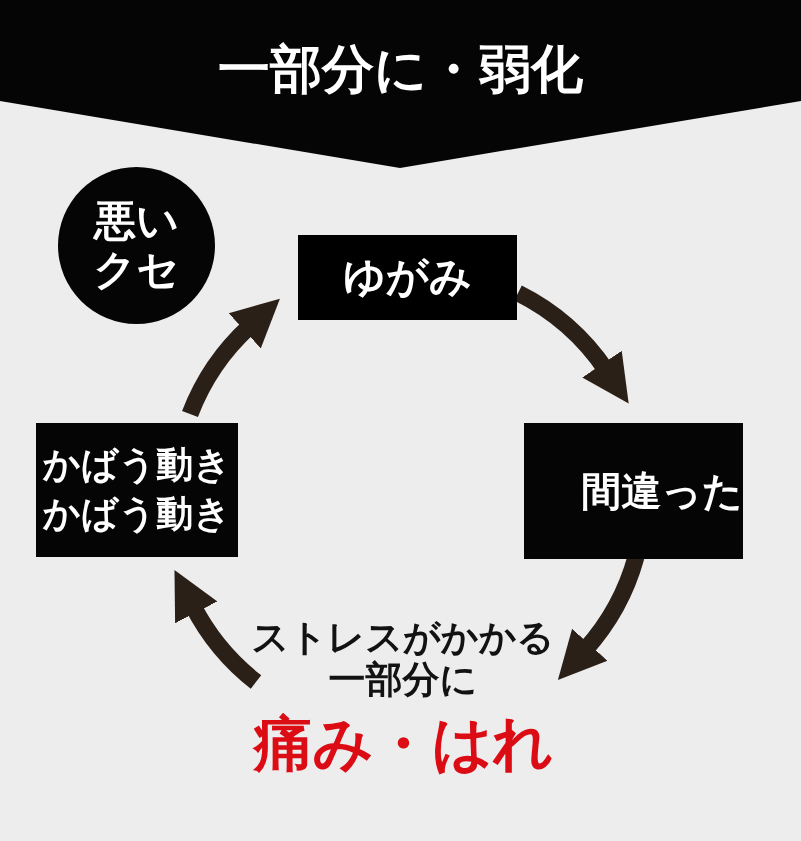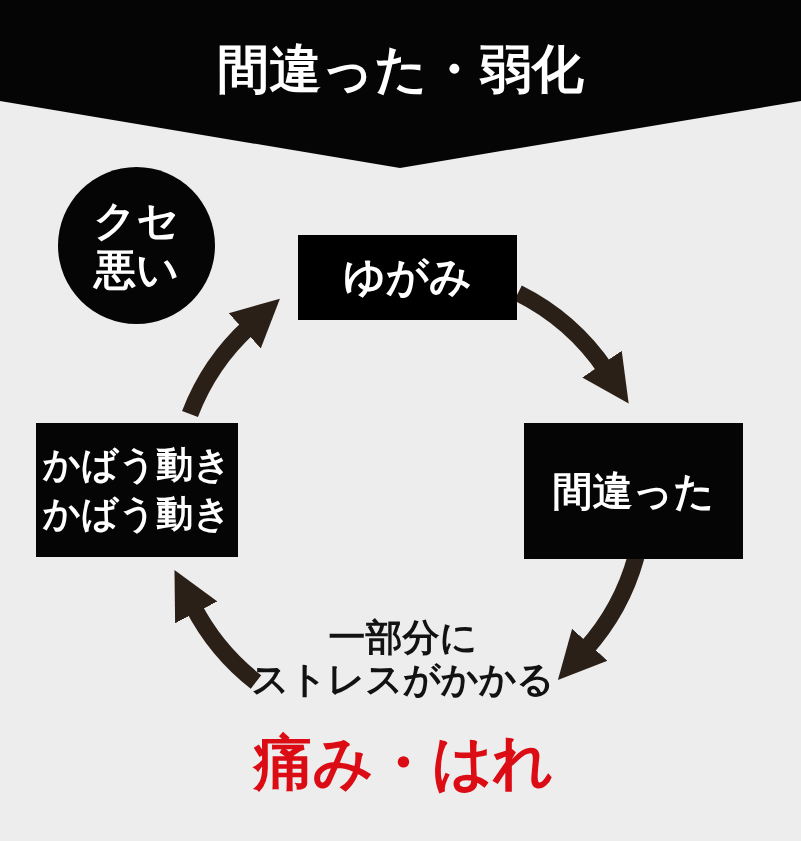--- a/index.html
+++ b/index.html
@@ -24,46 +24,46 @@
     align-items:center;justify-content:center;text-align:center;
     font-size:42px;line-height:1.16;
   }
   
   .box{
     position:absolute;background:#050505;color:#ffffff;display:flex;flex-direction:column;
     align-items:center;justify-content:center;text-align:center;
   }
   .box span{display:block;}
   .box-top{left:298px;top:235px;width:219px;height:85px;font-size:42px;line-height:1.1;}
-  .box-right{left:524px;top:423px;width:219px;height:136px;font-size:40px;line-height:1.3;}
+  .box-right{left:524px;top:423px;width:219px;height:136px;font-size:40px;line-height:1.3;align-items:flex-end;}
   .box-left{left:36px;top:423px;width:202px;height:134px;font-size:37px;line-height:1.32;}
   
   .arrows{position:absolute;left:0;top:0;width:801px;height:841px;}
   
   .stress{
     position:absolute;left:103px;top:617px;width:600px;text-align:center;
     color:#121212;font-size:37px;line-height:42px;
   }
   .stress span{display:block;}
   .result{
     position:absolute;left:103px;top:708px;width:600px;text-align:center;
-    color:#dc0c15;font-size:60px;line-height:72px;letter-spacing:-1px;margin-top:19px;
+    color:#dc0c15;font-size:60px;line-height:72px;letter-spacing:-1px;
   }
 </style>
 </head>
 <body>
 
 <div class="stage" style="background: rgb(237, 237, 237);">
 
   <div class="banner" style="background: rgb(5, 5, 5);"></div>
-  <div class="banner-title" style="color: rgb(255, 255, 255);">間違った・弱化</div>
+  <div class="banner-title" style="color: rgb(255, 255, 255);">一部分に・弱化</div>
 
   <div class="badge" style="background: rgb(5, 5, 5); color: rgb(255, 255, 255);">
+    <span>悪い</span>
     <span>クセ</span>
-    <span>悪い</span>
   </div>
 
   <svg class="arrows" viewBox="0 0 801 841" xmlns="http://www.w3.org/2000/svg">
     <defs>
       <marker id="ah" viewBox="0 0 10 10" refX="1.5" refY="5" markerWidth="2.8" markerHeight="2.9" orient="auto">
         <path d="M0 0 L10 5 L0 10 Z" fill="#2b2018"></path>
       </marker>
     </defs>
     <path d="M 190 414 A 230 230 0 0 1 250 326" fill="none" stroke="#2b2018" stroke-width="17" marker-end="url(#ah)"></path>
     <path d="M 518 293 A 230 230 0 0 1 606 370" fill="none" stroke="#2b2018" stroke-width="17" marker-end="url(#ah)"></path>
@@ -78,19 +78,19 @@
   <div class="box box-right" style="background: rgb(5, 5, 5); color: rgb(255, 255, 255);">
     <span>間違った</span>
   </div>
 
   <div class="box box-left" style="background: rgb(5, 5, 5); color: rgb(255, 255, 255);">
     <span>かばう動き</span>
     <span>かばう動き</span>
   </div>
 
   <div class="stress" style="color: rgb(18, 18, 18);">
+    <span>ストレスがかかる</span>
     <span>一部分に</span>
-    <span>ストレスがかかる</span>
   </div>
 
   <div class="result" style="color: rgb(220, 12, 21);">痛み・はれ</div>
 
 </div>
 
 </body></html>

